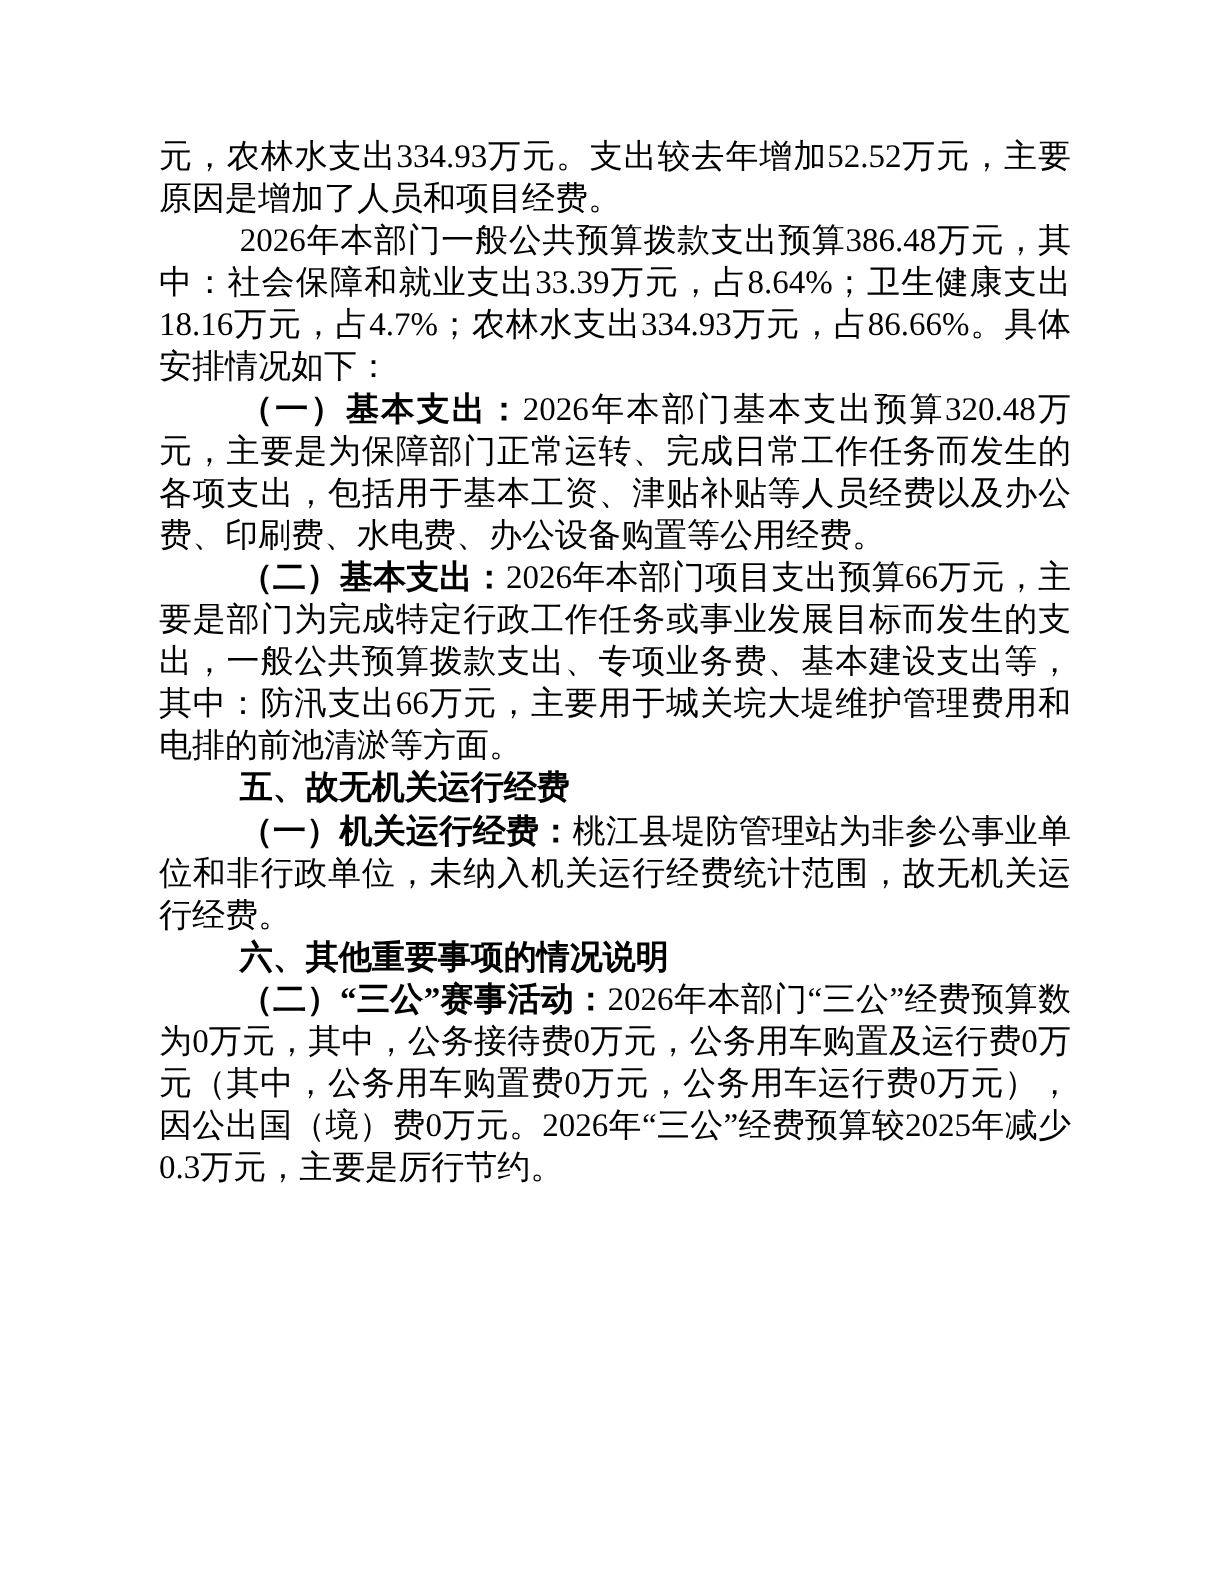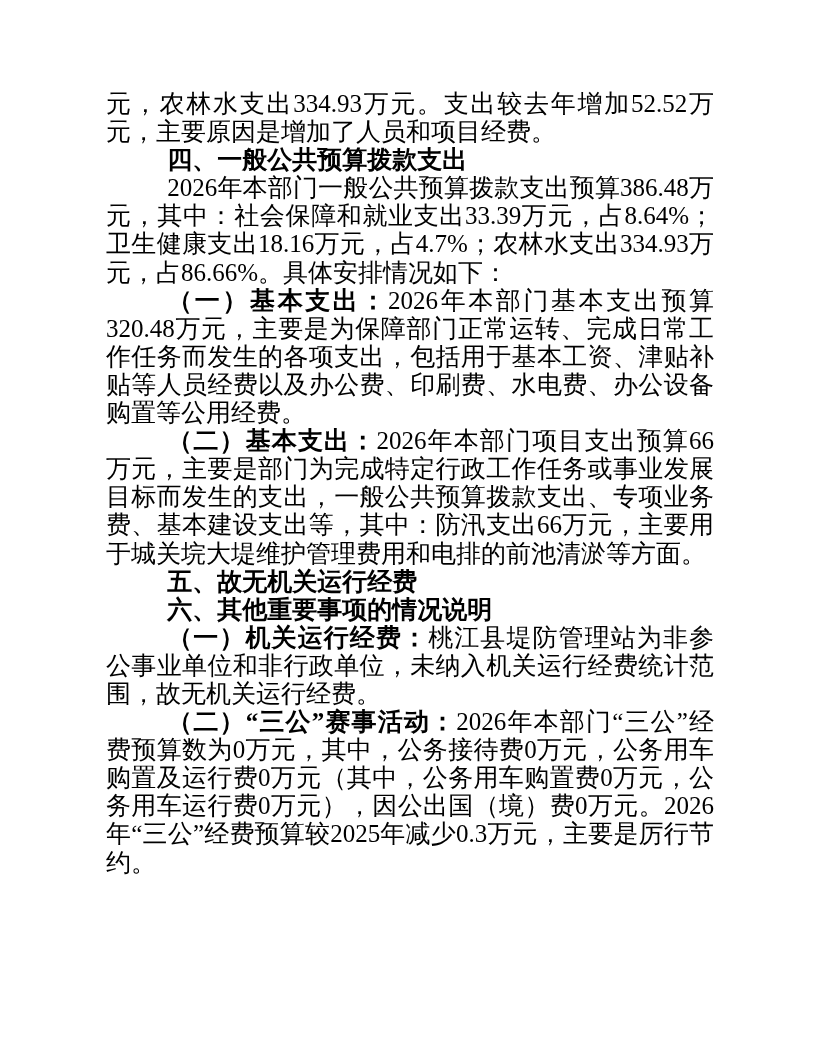--- a/index.html
+++ b/index.html
@@ -14,21 +14,21 @@
     background: #ffffff;
     overflow: hidden;
     font-family: "Liberation Serif", "DejaVu Serif", serif;
   }
   .content {
     position: absolute;
     left: 106px;
     top: 90px;
     width: 608px;
     color: #000000;
-    font-size: 25px;
+    font-size: 22px;
     line-height: 28.1px;
     text-align: justify;
   }
   .para {
     margin: 0;
     padding: 0;
   }
   .para.indented {
     text-indent: 2.45em;
   }
@@ -38,22 +38,21 @@
   .para.heading {
     font-weight: 700;
   }
 </style>
 </head>
 <body>
 
 <div class="page">
   <div class="content">
       <p class="para body"><span>元，农林水支出334.93万元。支出较去年增加52.52万元，主要原因是增加了人员和项目经费。</span></p>
-      <p class="para heading indented"><span class="lead">四、一般公共预算拨款支出</span></p>
       <p class="para body indented"><span>2026年本部门一般公共预算拨款支出预算386.48万元，其中：社会保障和就业支出33.39万元，占8.64%；卫生健康支出18.16万元，占4.7%；农林水支出334.93万元，占86.66%。具体安排情况如下：</span></p>
       <p class="para body indented"><span class="lead">（一）基本支出：</span><span>2026年本部门基本支出预算320.48万元，主要是为保障部门正常运转、完成日常工作任务而发生的各项支出，包括用于基本工资、津贴补贴等人员经费以及办公费、印刷费、水电费、办公设备购置等公用经费。</span></p>
       <p class="para body indented"><span class="lead">（二）基本支出：</span><span>2026年本部门项目支出预算66万元，主要是部门为完成特定行政工作任务或事业发展目标而发生的支出，一般公共预算拨款支出、专项业务费、基本建设支出等，其中：防汛支出66万元，主要用于城关垸大堤维护管理费用和电排的前池清淤等方面。</span></p>
       <p class="para heading indented"><span class="lead">五、故无机关运行经费</span></p>
+      <p class="para body indented"><span class="lead">（一）机关运行经费：</span><span>桃江县堤防管理站为非参公事业单位和非行政单位，未纳入机关运行经费统计范围，故无机关运行经费。</span></p>
       <p class="para heading indented"><span class="lead">六、其他重要事项的情况说明</span></p>
-      <p class="para body indented"><span class="lead">（一）机关运行经费：</span><span>桃江县堤防管理站为非参公事业单位和非行政单位，未纳入机关运行经费统计范围，故无机关运行经费。</span></p>
       <p class="para body indented"><span class="lead">（二）“三公”赛事活动：</span><span>2026年本部门“三公”经费预算数为0万元，其中，公务接待费0万元，公务用车购置及运行费0万元（其中，公务用车购置费0万元，公务用车运行费0万元），因公出国（境）费0万元。2026年“三公”经费预算较2025年减少0.3万元，主要是厉行节约。</span></p>
     </div>
 </div>
 
 </body></html>

